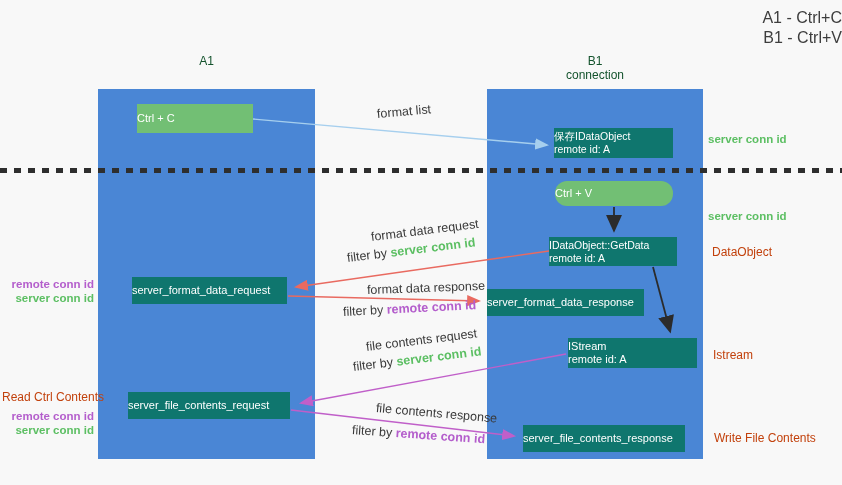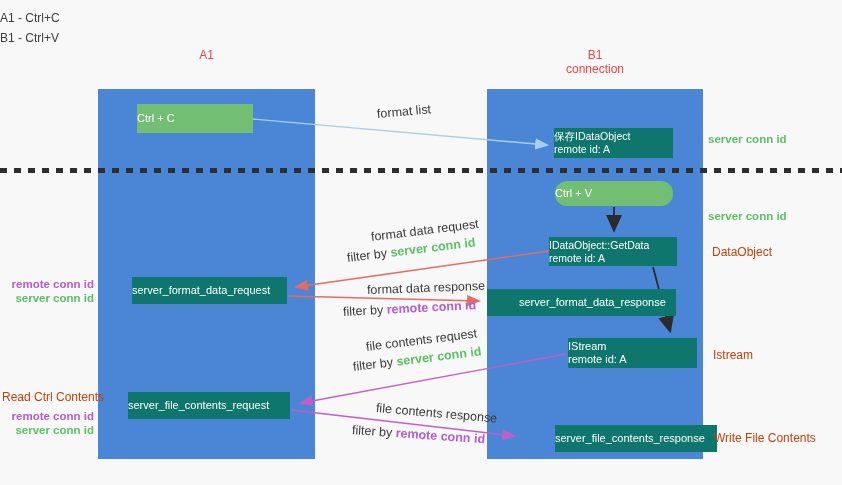--- a/index.html
+++ b/index.html
@@ -1,20 +1,20 @@
 <!DOCTYPE html>
 <html><head>
 <meta charset="utf-8">
 <style>
   html,body{margin:0;padding:0;}
   body{font-family:"Liberation Sans",sans-serif;background:#f8f8f8;}
   #canvas{position:relative;width:842px;height:485px;background:#f8f8f8;overflow:hidden;}
   .abs{position:absolute;}
-  .title{left:0;right:0;top:8px;text-align:left;font-size:12px;color:#3d3d3d;line-height:20px;}
-  .ll-header{top:48px;text-align:center;font-size:12px;color:#ef4444;line-height:14px;}
+  .title{left:0;right:0;top:8px;text-align:right;font-size:16px;color:#3d3d3d;line-height:20px;}
+  .ll-header{top:54px;text-align:center;font-size:12px;color:#14532d;line-height:14px;}
   .lifeline{top:89px;height:370px;background:#4a86d5;}
   .dotline{left:0;top:168px;width:842px;height:5px;
     background:repeating-linear-gradient(90deg,#2e2e2e 0 7px,transparent 7px 14px);}
   .node{display:flex;flex-direction:column;align-items:flex-start;justify-content:center;
     color:#fff;font-size:11px;line-height:13px;text-align:center;z-index:3;}
   .green-box{background:#72bf74;}
   .orange-box{background:#0f766e;}
   .side{font-size:11.5px;white-space:nowrap;z-index:4;}
   .green-t{color:#5cbf63;font-weight:bold;}
   .purple-t{color:#b45ecc;font-weight:bold;}
@@ -84,28 +84,28 @@
     <div>保存IDataObject</div>
     <div>remote id: A</div>
   </div>
   <div class="abs node green-box" style="left:555px;top:181px;width:118px;height:25px;border-radius:12px;">
     <div>Ctrl + V</div>
   </div>
   <div class="abs node orange-box" style="left:549px;top:237px;width:128px;height:29px;font-size:10.5px;">
     <div>IDataObject::GetData</div>
     <div>remote id: A</div>
   </div>
-  <div class="abs node orange-box" style="left:487px;top:289px;width:157px;height:27px;padding-left:32px;">
+  <div class="abs node orange-box" style="left:487px;top:289px;width:157px;height:27px;">
     <div>server_format_data_response</div>
   </div>
   <div class="abs node orange-box" style="left:568px;top:338px;width:129px;height:30px;">
     <div>IStream</div>
     <div>remote id: A</div>
   </div>
-  <div class="abs node orange-box" style="left:523px;top:425px;width:162px;height:27px;margin-left:32px;">
+  <div class="abs node orange-box" style="left:523px;top:425px;width:162px;height:27px;">
     <div>server_file_contents_response</div>
   </div>
 
   <div class="abs side green-t" style="left:708px;top:133px;">server conn id</div>
   <div class="abs side green-t" style="left:708px;top:210px;">server conn id</div>
   <div class="abs side gray-t" style="left:712px;top:245px;">DataObject</div>
   <div class="abs side gray-t" style="left:713px;top:348px;">Istream</div>
   <div class="abs side gray-t" style="left:714px;top:431px;">Write File Contents</div>
 
   <div class="abs side leftcol purple-t" style="top:278px;">remote conn id</div>

